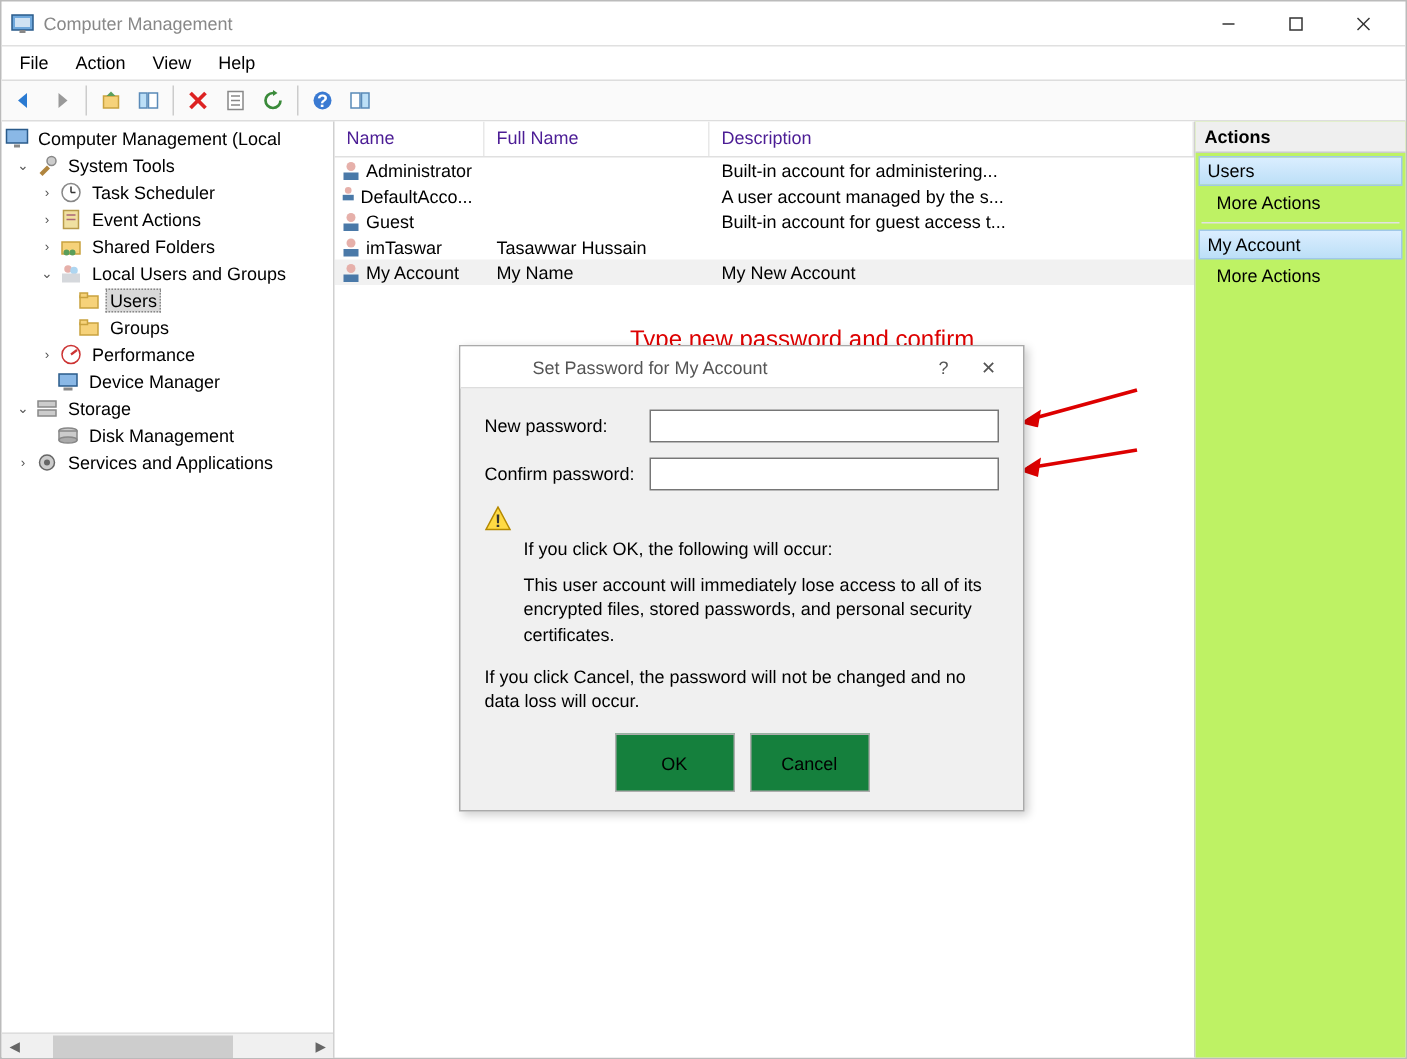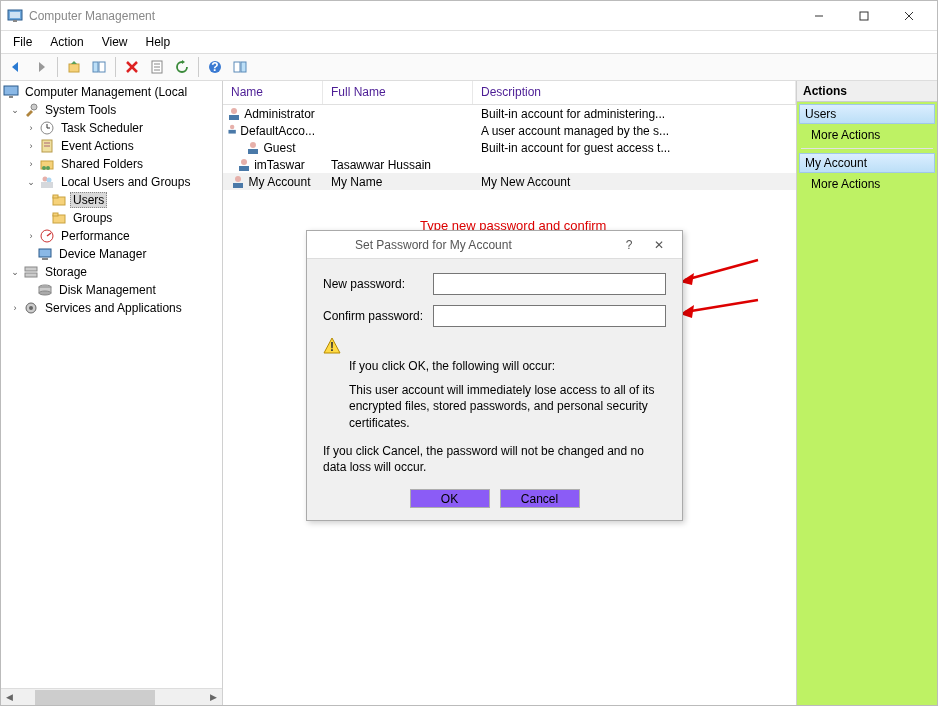--- a/index.html
+++ b/index.html
@@ -32,21 +32,21 @@
 .tree-scroll-h { position: absolute; bottom: 0; left: 0; right: 0; height: 17px; background: #f0f0f0; border-top: 1px solid #ddd; display:flex; align-items:center; }
 .tree-scroll-h .thumb { height: 15px; width: 120px; background: #cdcdcd; margin-left: 17px; }
 .tree-scroll-h .arr { width: 17px; height: 17px; display:flex; align-items:center; justify-content:center; color:#666; font-size:9px; }
 
 .list-pane { flex: 1; border-right: 1px solid #d0d0d0; display: flex; flex-direction: column; background: #fff; overflow: auto; }
 .list-header { display: flex; border-bottom: 1px solid #e0e0e0; height: 24px; }
 .list-header .col { padding: 4px 8px; border-right: 1px solid #e8e8e8; text-align: left; color: #4c1d95; }
 .list-row { display: flex; height: 17px; align-items: center; }
 .list-row.selected { background: #f1f1f1; }
 .list-row .col { padding: 0 8px; display:flex; align-items:center; }
-.list-row .col:first-child { padding-left: 4px; justify-content: center; }
+.list-row .col:first-child { padding-left: 4px; }
 .user-icon { width: 14px; height: 14px; margin-right: 3px; }
 
 .actions-pane { width: 140px; background: #bef264; display:flex; flex-direction:column; }
 .actions-title { background: #efefef; border-bottom: 1px solid #ccc; padding: 3px 6px; font-weight: bold; }
 .action-hdr { background: linear-gradient(#dbeeff,#bcdff7); border: 1px solid #a0c8e8; margin: 2px 2px 0 2px; padding: 2px 5px; }
 .action-link { padding: 4px 14px; cursor: default; }
 .actions-pane .split { border-bottom: 1px solid #e2e2e2; margin: 2px 4px; }
 
 
 .modal { position: absolute; left: 306px; top: 230px; width: 377px; background: #f0f0f0; border: 1px solid #aaa; box-shadow: 2px 2px 6px rgba(0,0,0,0.2); }
@@ -56,24 +56,24 @@
 .modal-body { padding: 14px 16px 12px 16px; }
 .frow { display:flex; align-items:center; margin-bottom: 10px; }
 .frow label { width: 110px; }
 .frow input { flex: 1; height: 22px; border: 1px solid #767676; padding: 0 4px; background:#fff; }
 .warn-row { display:flex; gap:8px; margin: 4px 0 8px 0; }
 .warn-icon { width: 18px; height: 18px; flex-shrink:0; }
 .warn-text { line-height: 1.35; margin-top: 21px; }
 .warn-sub { margin: 4px 0 12px 26px; line-height: 1.35; }
 .cancel-note { margin: 0 0 14px 0; line-height: 1.35; }
 .btn-row { display:flex; justify-content:center; gap: 10px; }
-.btn { width: 80px; height: 19px; background: #8b5cf6; border: 1px solid #adadad; cursor: default; display:flex; align-items:center; justify-content:center; }
-
-
-.annot-text { position:absolute; left: 420px; top: 218px; color: #d00; font-size: 13px; }
+.btn { width: 80px; height: 39px; background: #15803d; border: 1px solid #adadad; cursor: default; display:flex; align-items:center; justify-content:center; }
+
+
+.annot-text { position:absolute; left: 420px; top: 218px; color: #d00; font-size: 16px; }
 .arrow { position:absolute; pointer-events:none; }
 
 svg { display:block; }
 </style>
 </head>
 <body>
 
 <div class="window">
 
   <div class="titlebar">

